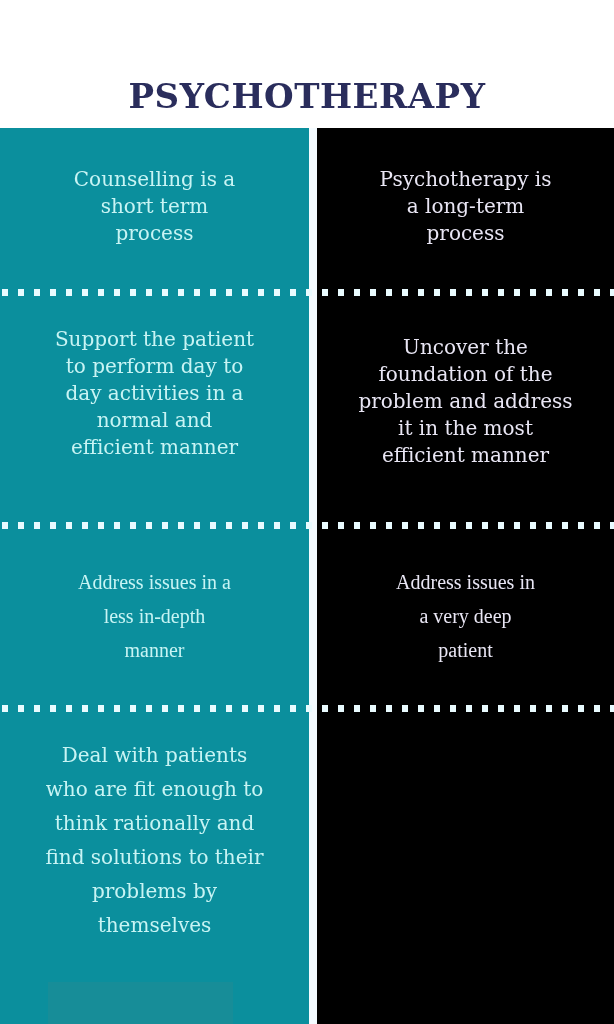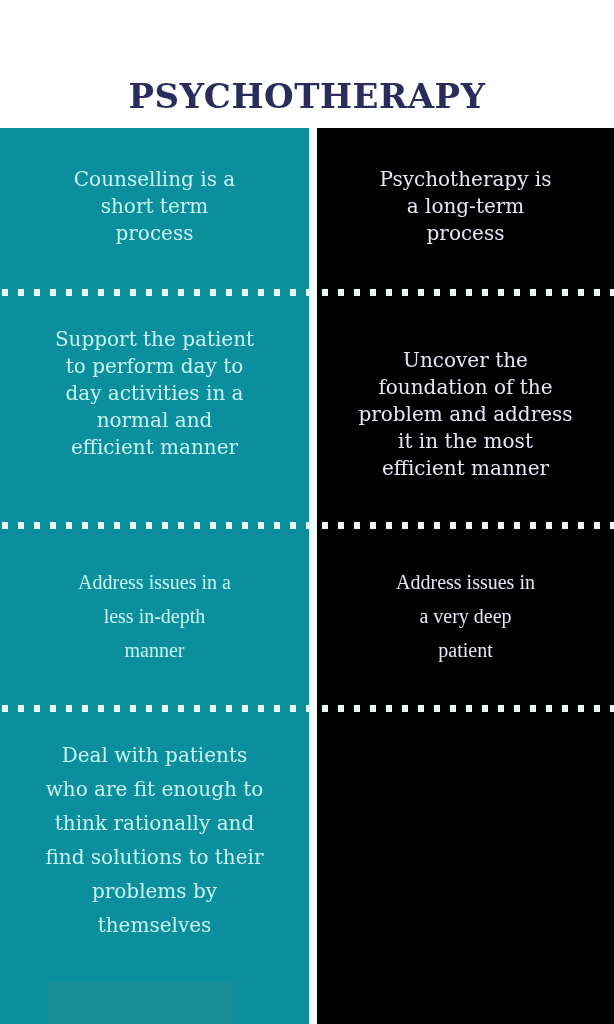--- a/index.html
+++ b/index.html
@@ -51,21 +51,21 @@
     }
     .col-left .cell span { color: #c8f4f4; }
     .col-right .cell span { color: #e9e6f4; }
 
     .col-left .c1 { top: 36px; height: 84px; }
     .col-left .c2 { top: 196px; height: 138px; }
     .col-left .c3 { top: 436px; height: 104px; }
     .col-left .c4 { top: 610px; height: 204px; font-size: 20px; }
 
     .col-right .c1 { top: 36px; height: 84px; }
-    .col-right .c2 { top: 204px; height: 138px; margin-top: 13px; }
+    .col-right .c2 { top: 204px; height: 138px; }
     .col-right .c3 { top: 436px; height: 104px; }
     .col-right .c4 { top: 610px; height: 238px; }
 
     .c4 span { line-height: 34px !important; }
     .c3 span { line-height: 34px !important; font-family: Liberation Serif, serif; }
     .dots-row {
       position: absolute; left: 0; width: 614px; height: 7px;
       background-image: linear-gradient(90deg, #e9fbff 0, #e9fbff 6px, transparent 6px, transparent 16px);
       background-size: 16px 7px;
       background-repeat: repeat-x;

